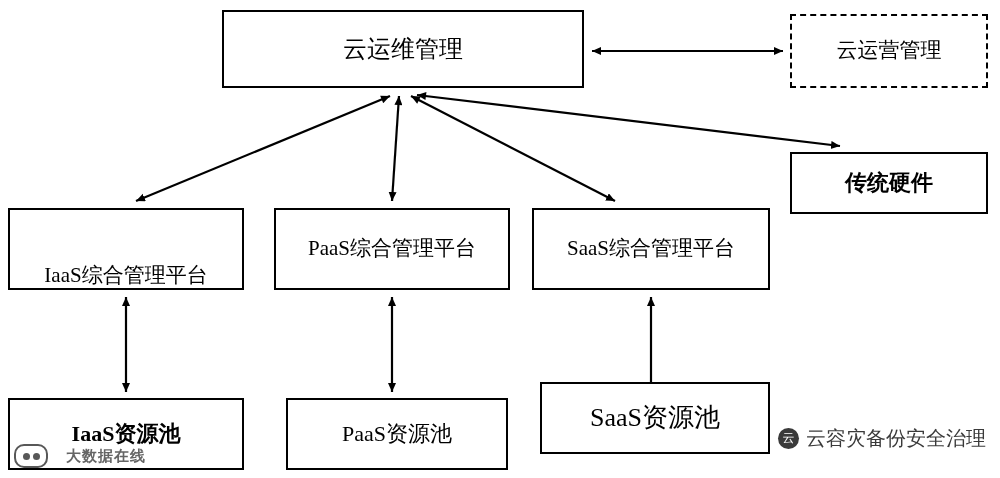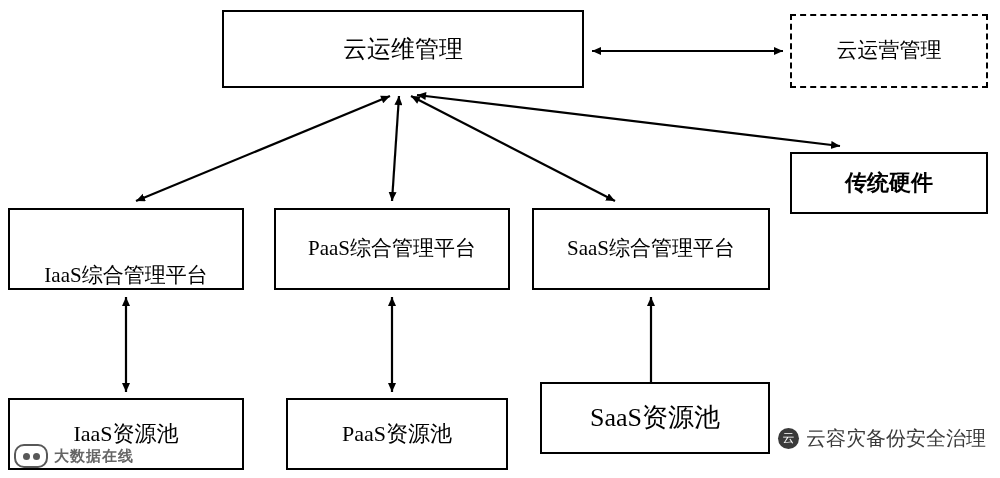--- a/index.html
+++ b/index.html
@@ -47,21 +47,21 @@
     z-index: 1;
     pointer-events: none;
   }
   
   .wm-left {
     position: absolute;
     left: 14px;
     bottom: 10px;
     display: flex;
     align-items: center;
-    gap: 6px;
+    gap: 18px;
     z-index: 5;
     opacity: 0.85;
   }
   .wm-left .wm-logo {
     width: 30px;
     height: 20px;
     border-radius: 10px;
     background: #ffffff;
     border: 2px solid #3b3b3b;
     position: relative;
@@ -155,21 +155,21 @@
   </div>
   <div class="node" id="node-iaas-platform" style="left: 8px; top: 208px; width: 236px; height: 82px; font-size: 21px; align-items: flex-end;">
     <span class="node-label">IaaS综合管理平台</span>
   </div>
   <div class="node" id="node-saas-platform" style="left: 532px; top: 208px; width: 238px; height: 82px; font-size: 21px;">
     <span class="node-label">SaaS综合管理平台</span>
   </div>
   <div class="node" id="node-paas-platform" style="left: 274px; top: 208px; width: 236px; height: 82px; font-size: 21px;">
     <span class="node-label">PaaS综合管理平台</span>
   </div>
-  <div class="node" id="node-iaas-pool" style="left: 8px; top: 398px; width: 236px; height: 72px; font-size: 22px;">
+  <div class="node" id="node-iaas-pool" style="left: 8px; top: 398px; width: 236px; height: 72px; font-size: 22px; font-weight: bold;">
     <span class="node-label">IaaS资源池</span>
   </div>
   <div class="node" id="node-paas-pool" style="left: 286px; top: 398px; width: 222px; height: 72px; font-size: 22px; justify-content: center;">
     <span class="node-label">PaaS资源池</span>
   </div>
   <div class="node" id="node-saas-pool" style="left: 540px; top: 382px; width: 230px; height: 72px; font-size: 26px;">
     <span class="node-label">SaaS资源池</span>
   </div>
 
   <div class="wm-left">

